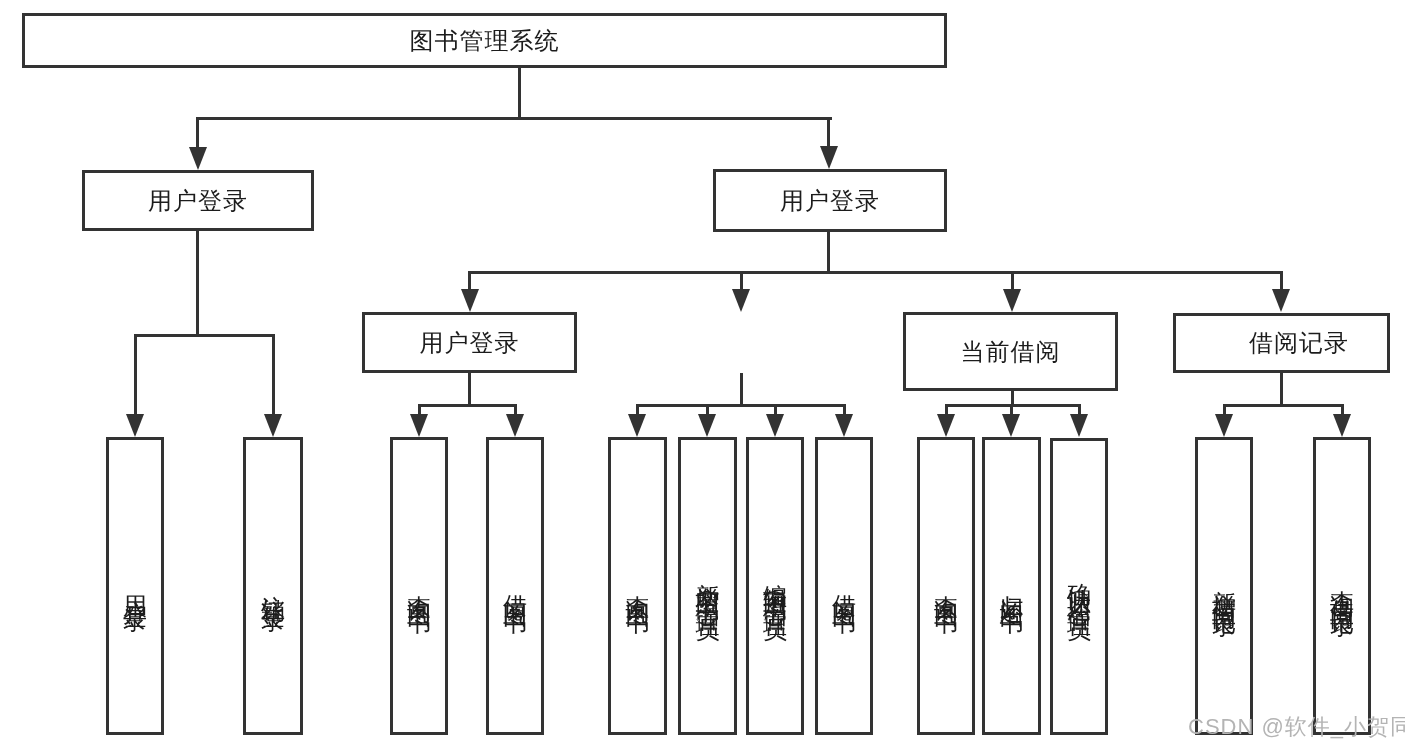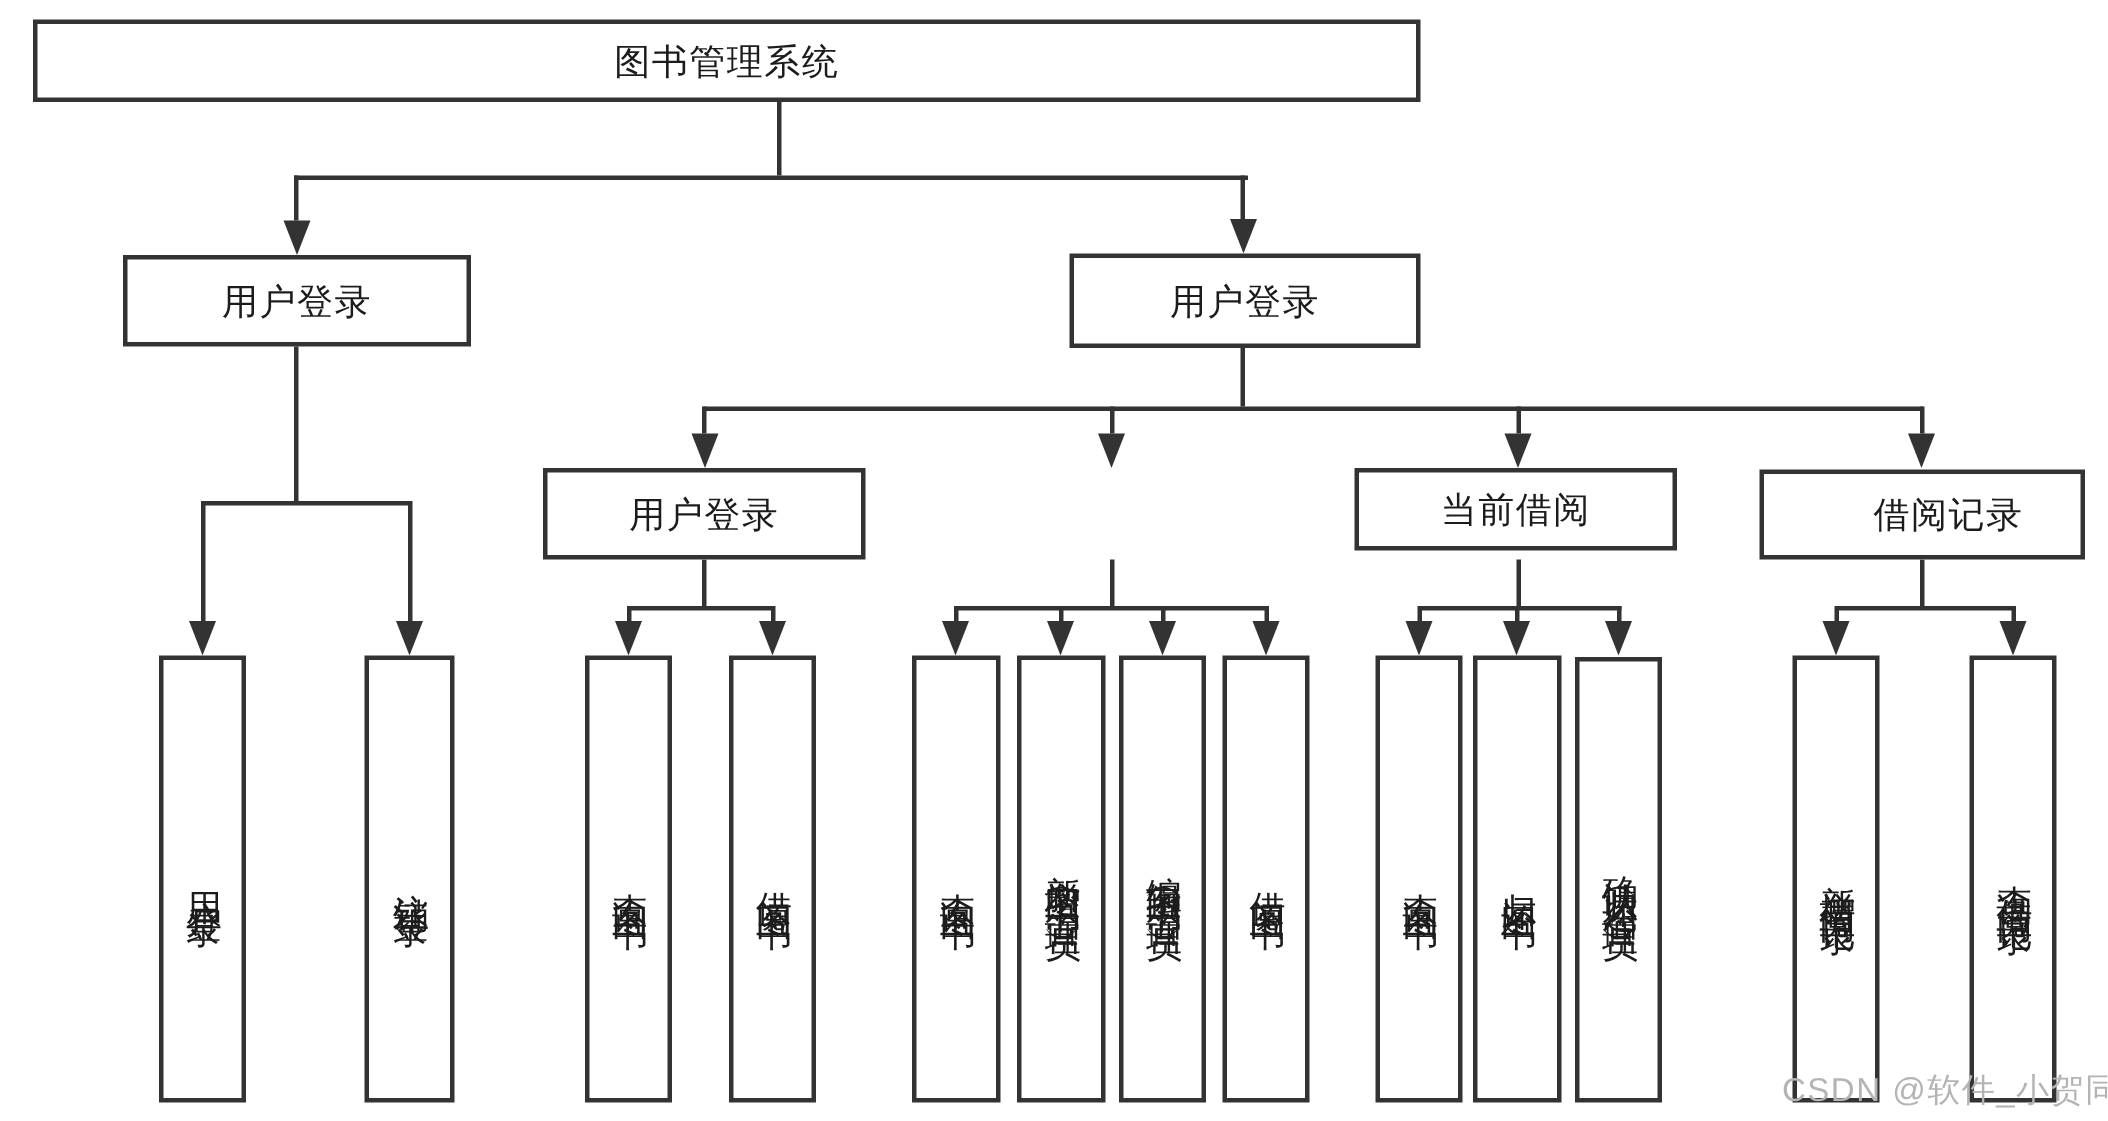--- a/index.html
+++ b/index.html
@@ -88,21 +88,21 @@
   <div class="hbox" style="left:82px;top:170px;width:232px;height:61px;">
     <span class="hlbl">用户登录</span>
   </div>
   <div class="hbox" style="left:713px;top:169px;width:234px;height:63px;">
     <span class="hlbl">用户登录</span>
   </div>
 
   <div class="hbox" style="left:362px;top:312px;width:215px;height:61px;">
     <span class="hlbl">用户登录</span>
   </div>
-  <div class="hbox" style="left:903px;top:312px;width:215px;height:55px;">
+  <div class="hbox" style="left:903px;top:312px;width:215px;height:79px;">
     <span class="hlbl">当前借阅</span>
   </div>
   <div class="hbox" style="left:1173px;top:313px;width:217px;height:60px;padding-left:35px;">
     <span class="hlbl">借阅记录</span>
   </div>
 
   <div class="vbox" style="left:106px;top:437px;width:58px;height:298px;">
     <span class="vlbl">用户登录</span>
   </div>
   <div class="vbox" style="left:243px;top:437px;width:60px;height:298px;">

